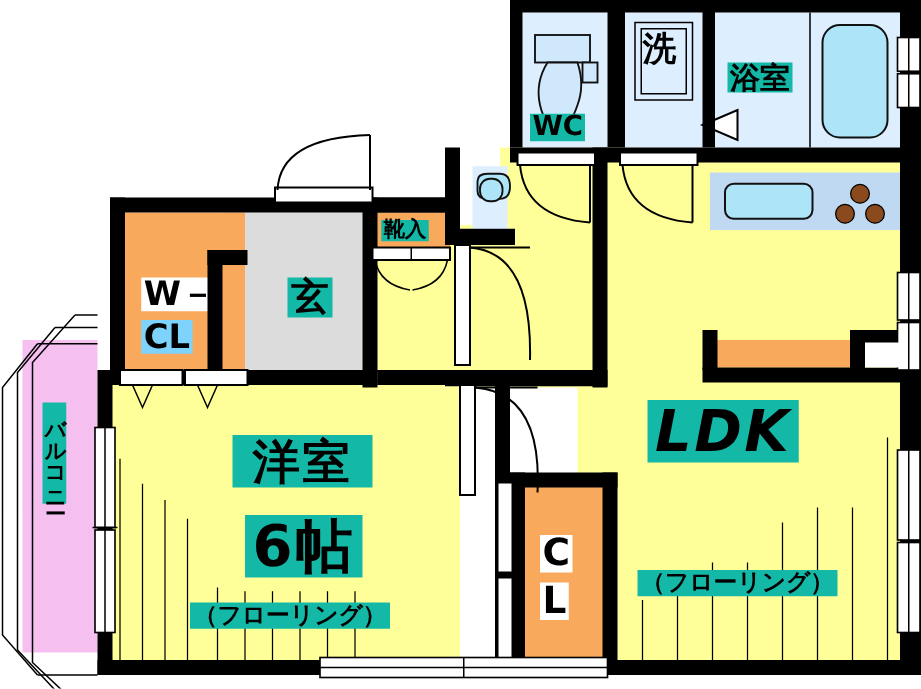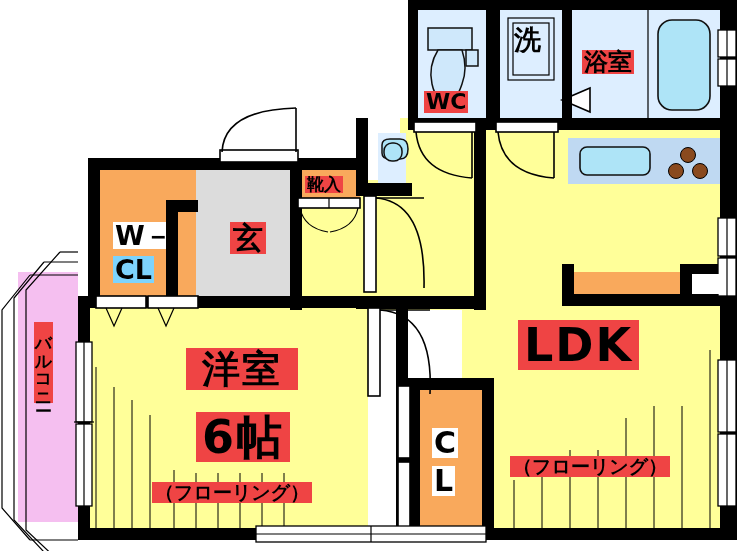--- a/index.html
+++ b/index.html
@@ -12,21 +12,21 @@
   .f-genkan{background:#dcdcdc;}
   .f-wet{background:#ddeeff;}
   .f-kitchen{background:#bfd9f2;}
   .f-balcony{background:#f5bff0;}
   .f-white{background:#ffffff;}
   .f-burner{background:#8a4a1e;border:1px solid #000;border-radius:50%;}
   
   .wall{background:#000000;}
   
   .lbl{position:absolute;color:#000;font-weight:bold;line-height:1;white-space:nowrap;
-       background:#ef4444;font-family:"DejaVu Sans",sans-serif;}
+       background:#14b8a6;font-family:"DejaVu Sans",sans-serif;}
   .lbl.nobg{background:transparent;}
   .big{font-size:40px;letter-spacing:2px;}
   .mid{font-size:30px;}
   .sml{font-size:17px;}
   .tiny{font-size:15px;text-align:right;}
   .vert{writing-mode:vertical-rl;text-orientation:upright;}
   svg{position:absolute;overflow:visible;}
   .stroke{fill:none;stroke:#000;stroke-width:1.6;}
   .stroke-thin{fill:none;stroke:#000;stroke-width:1.2;}
   .panel{fill:#fff;stroke:#000;stroke-width:1.6;}
@@ -260,16 +260,16 @@
     <line class="stroke-thin" x1="0" y1="3" x2="140" y2="3"></line>
     <line class="stroke-thin" x1="0" y1="11" x2="140" y2="11" stroke-dasharray="6 4"></line>
   </svg>
 
   <div class="abs f-white" style="left:692px;top:274px;width:34px;height:20px;"></div>
 
   <div class="lbl big" style="left:186px;top:348px;font-size:38px;padding:2px 16px;">洋室</div>
   <div class="lbl big" style="left:196px;top:412px;font-size:46px;padding:2px 6px;">6帖</div>
   <div class="lbl tiny" style="left:152px;top:482px;font-size:19px;padding:1px 3px;">（フローリング）</div>
 
-  <div class="lbl big" style="left:518px;top:320px;font-size:46px;padding:2px 6px;">LDK</div>
+  <div class="lbl big" style="left:518px;top:320px;font-size:46px;padding:2px 6px;font-style:italic;">LDK</div>
   <div class="lbl tiny" style="left:510px;top:456px;font-size:19px;padding:1px 3px;">（フローリング）</div>
 
 </div>
 
 </body></html>

